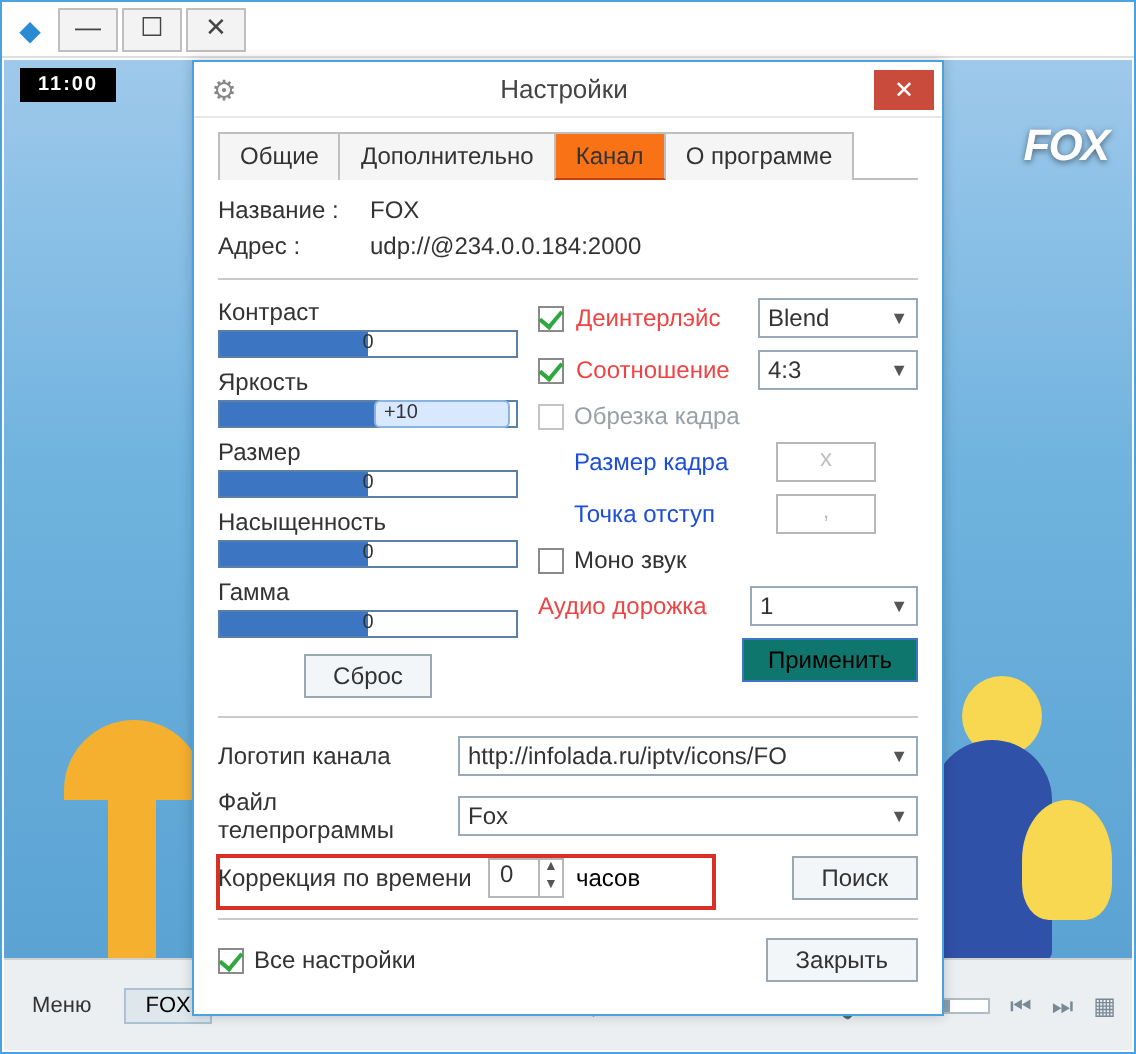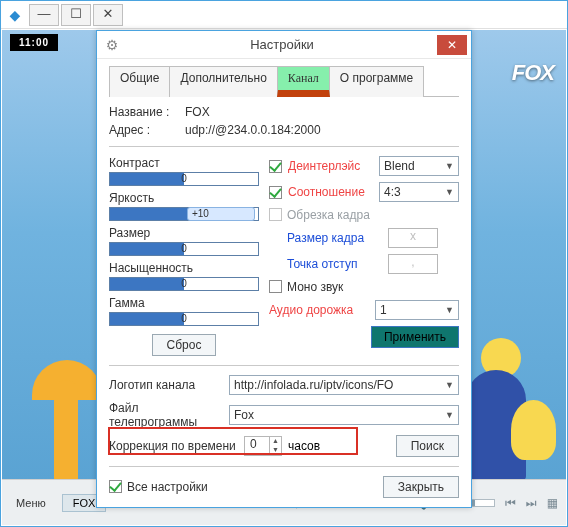--- a/index.html
+++ b/index.html
@@ -40,39 +40,39 @@
 
 .dialog { position: absolute; left: 96px; top: 30px; width: 376px; height: 478px; background:#fff; border:1px solid #4aa3df; box-shadow:0 0 6px rgba(0,0,0,.2);}
 .dlg-title { height:28px; display:flex; align-items:center; border-bottom:1px solid #e8e8e8; }
 .dlg-title .gear{width:30px;text-align:center;color:#888;font-size:14px;}
 .dlg-title .t{flex:1;text-align:center;color:#444;font-size:13px;}
 .dlg-title .x{width:30px;height:20px;margin-right:4px;background:#c84b3c;color:#fff;text-align:center;line-height:20px;font-size:12px;}
 
 .dlg-body{padding:6px 12px 8px 12px;}
 .tabs{display:flex;border-bottom:1px solid #bfbfbf;}
 .tab{padding:4px 10px;border:1px solid #bfbfbf;border-bottom:none;background:#fff;color:#333;margin-right:-1px;position:relative;top:1px;}
-.tab.active{background:#86efac;border-bottom:7px solid #c2410c;z-index:1;font-family:Liberation Serif, serif;}
+.tab.active{background:#f97316;border-bottom:1px solid #c2410c;z-index:1;}
 .tab.inactive{background:#f5f5f5;}
 .row{display:flex;align-items:center;margin-top:8px;gap:6px;}
 .row .lab{width:70px;color:#333;}
 .row .val{color:#333;}
 .hr{border-top:1px solid #c9c9c9;margin:9px 0;}
 
 .settings-grid{display:flex;gap:10px;}
 .left-col{width:150px;}
 .right-col{flex:1;}
 .sgroup{margin-bottom:5px;}
 .sgroup .sl-label{color:#333;margin-bottom:2px;}
 .slider{height:14px;border:1px solid #5c7fa7;background:#fff;position:relative;}
 .slider .fill{position:absolute;top:0;left:0;height:100%;background:#3c76c2;}
 .slider .val{position:absolute;top:0;right:3px;font-size:10px;color:#333;line-height:12px;}
 .slider .val.center{left:50%;transform:translateX(-50%);right:auto;}
 .slider .val.bub{background:#d7e8ff;border:1px solid #89b3e2;padding:0 4px;border-radius:3px;top:-1px;}
 
-.chk-row{display:flex;align-items:flex-start;gap:5px;margin-bottom:6px;}
+.chk-row{display:flex;align-items:center;gap:5px;margin-bottom:6px;}
 .chk{width:13px;height:13px;border:1px solid #8a8a8a;background:#fff;position:relative;}
 .chk.on::after{content:"";position:absolute;left:2px;top:-1px;width:5px;height:9px;border:solid #2fa83f;border-width:0 2px 2px 0;transform:rotate(40deg);}
 .chk.mix{border-color:#c0c0c0;}
 .chk-label{color:#333;}
 .chk-row.dis .chk-label{color:#9aa0a5;}
 .chk-row.dis .chk{border-color:#c4c4c4;}
 .inner-row{display:flex;align-items:center;gap:6px;margin-bottom:6px;}
 .inner-row .il{width:95px;color:#ef4444;}
 .inner-row.dis .il{color:#1d4ed8;}
 .select{flex:1;height:20px;border:1px solid #98aaba;background:#fff;display:flex;align-items:center;justify-content:space-between;padding:0 4px;color:#333;}

